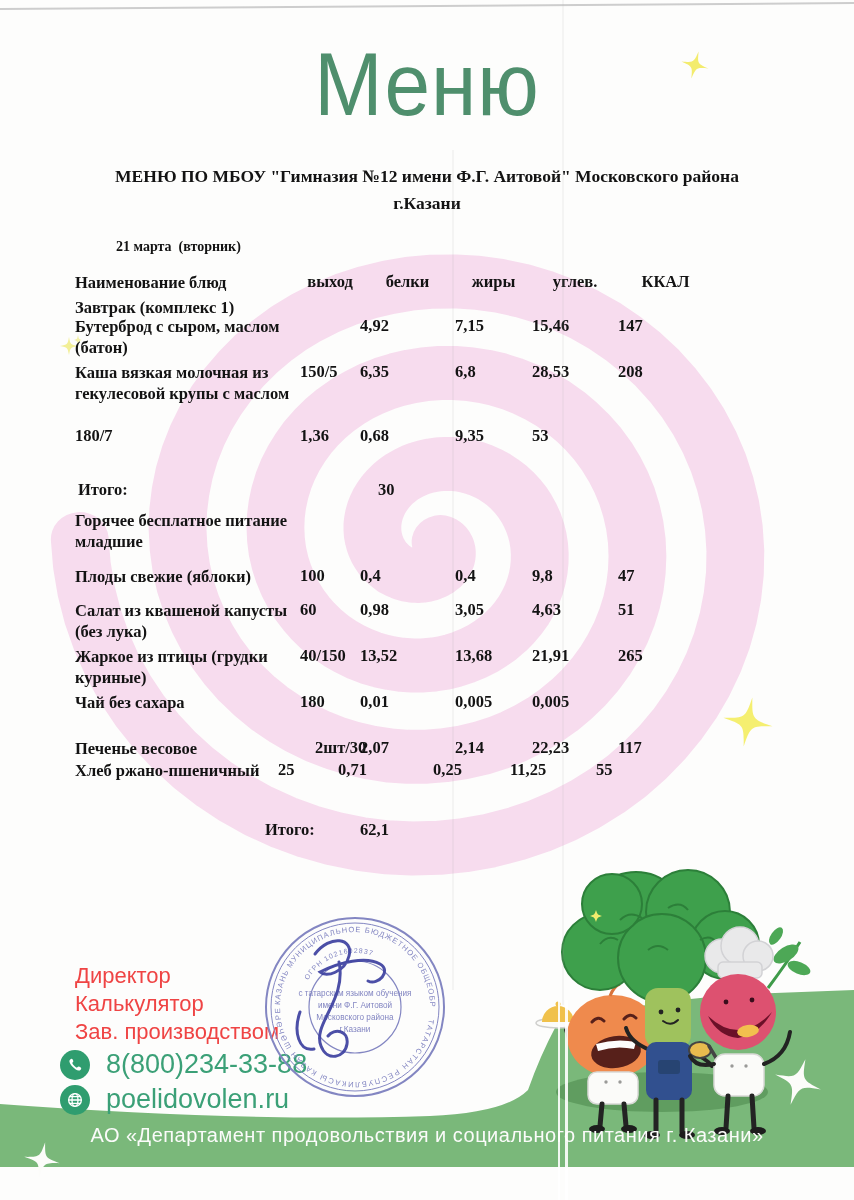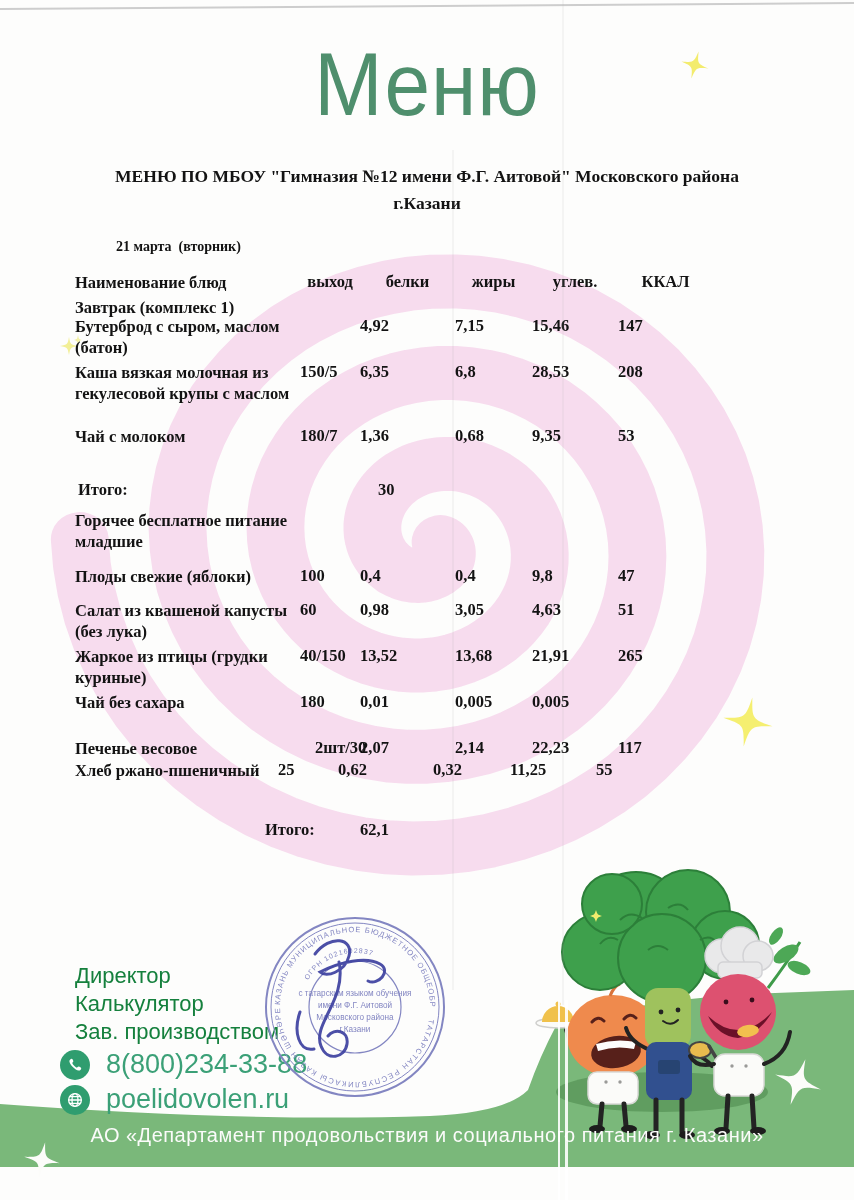--- a/index.html
+++ b/index.html
@@ -22,21 +22,21 @@
         width:638px;font-size:16.5px;font-weight:700}
   .trow .name{line-height:21px;padding-right:6px}
   .trow .num{text-align:left;white-space:nowrap}
   .trow .hc{text-align:center}
   .shiftl .num{transform:translateX(-22px)}
   .shiftr{transform:translateX(15px)}
   .total-label{position:absolute;font-size:16.5px;font-weight:700}
   .total-value{position:absolute;font-size:16.5px;font-weight:700}
 
   
-  .role{position:absolute;left:75px;font-family:"Liberation Sans",sans-serif;font-size:22px;color:#15803d}
+  .role{position:absolute;left:75px;font-family:"Liberation Sans",sans-serif;font-size:22px;color:#ef4444}
   .contact{position:absolute;left:60px;display:flex;align-items:center;gap:16px;
            font-family:"Liberation Sans",sans-serif;font-size:27px;color:#3ba077}
   .cicon{width:30px;height:30px;border-radius:50%;background:#2f9d6f;display:flex;align-items:center;justify-content:center;flex:0 0 30px}
 
   
   #band-text{left:0;top:1124px;width:854px;text-align:center;font-family:"Liberation Sans",sans-serif;
              font-size:20px;color:#fbfbfa;letter-spacing:.5px}
 
   
   #topline{left:0;top:2px;width:854px;height:2px;background:#cdcdcd;transform:rotate(-0.4deg);transform-origin:right top}
@@ -107,21 +107,20 @@
     <div class="trow" style="top:92px">
       <div class="name">Каша вязкая молочная из гекулесовой крупы с маслом</div>
       <div class="num">150/5</div>
       <div class="num">6,35</div>
       <div class="num">6,8</div>
       <div class="num">28,53</div>
       <div class="num">208</div>
     </div>
 
     <div class="trow" style="top:156px">
-      <div class="name">Чай с молоком</div>
       <div class="num">180/7</div>
       <div class="num">1,36</div>
       <div class="num">0,68</div>
       <div class="num">9,35</div>
       <div class="num">53</div>
     </div>
 
     <div class="total-label" style="left:3px;top:210px">Итого:</div>
     <div class="total-value" style="left:303px;top:210px">30</div>
 
@@ -175,22 +174,22 @@
       <div class="num shiftr">2шт/30</div>
       <div class="num">2,07</div>
       <div class="num">2,14</div>
       <div class="num">22,23</div>
       <div class="num">117</div>
     </div>
 
     <div class="trow shiftl" style="top:490px">
       <div class="name">Хлеб ржано-пшеничный</div>
       <div class="num">25</div>
-      <div class="num">0,62</div>
-      <div class="num">0,32</div>
+      <div class="num">0,71</div>
+      <div class="num">0,25</div>
       <div class="num">11,25</div>
       <div class="num">55</div>
     </div>
 
     <div class="total-label" style="left:190px;top:550px">Итого:</div>
     <div class="total-value" style="left:285px;top:550px">62,1</div>
   </div>
 
   <svg class="abs" style="left:0;top:860px" width="854" height="340" viewBox="0 0 854 340">
 

